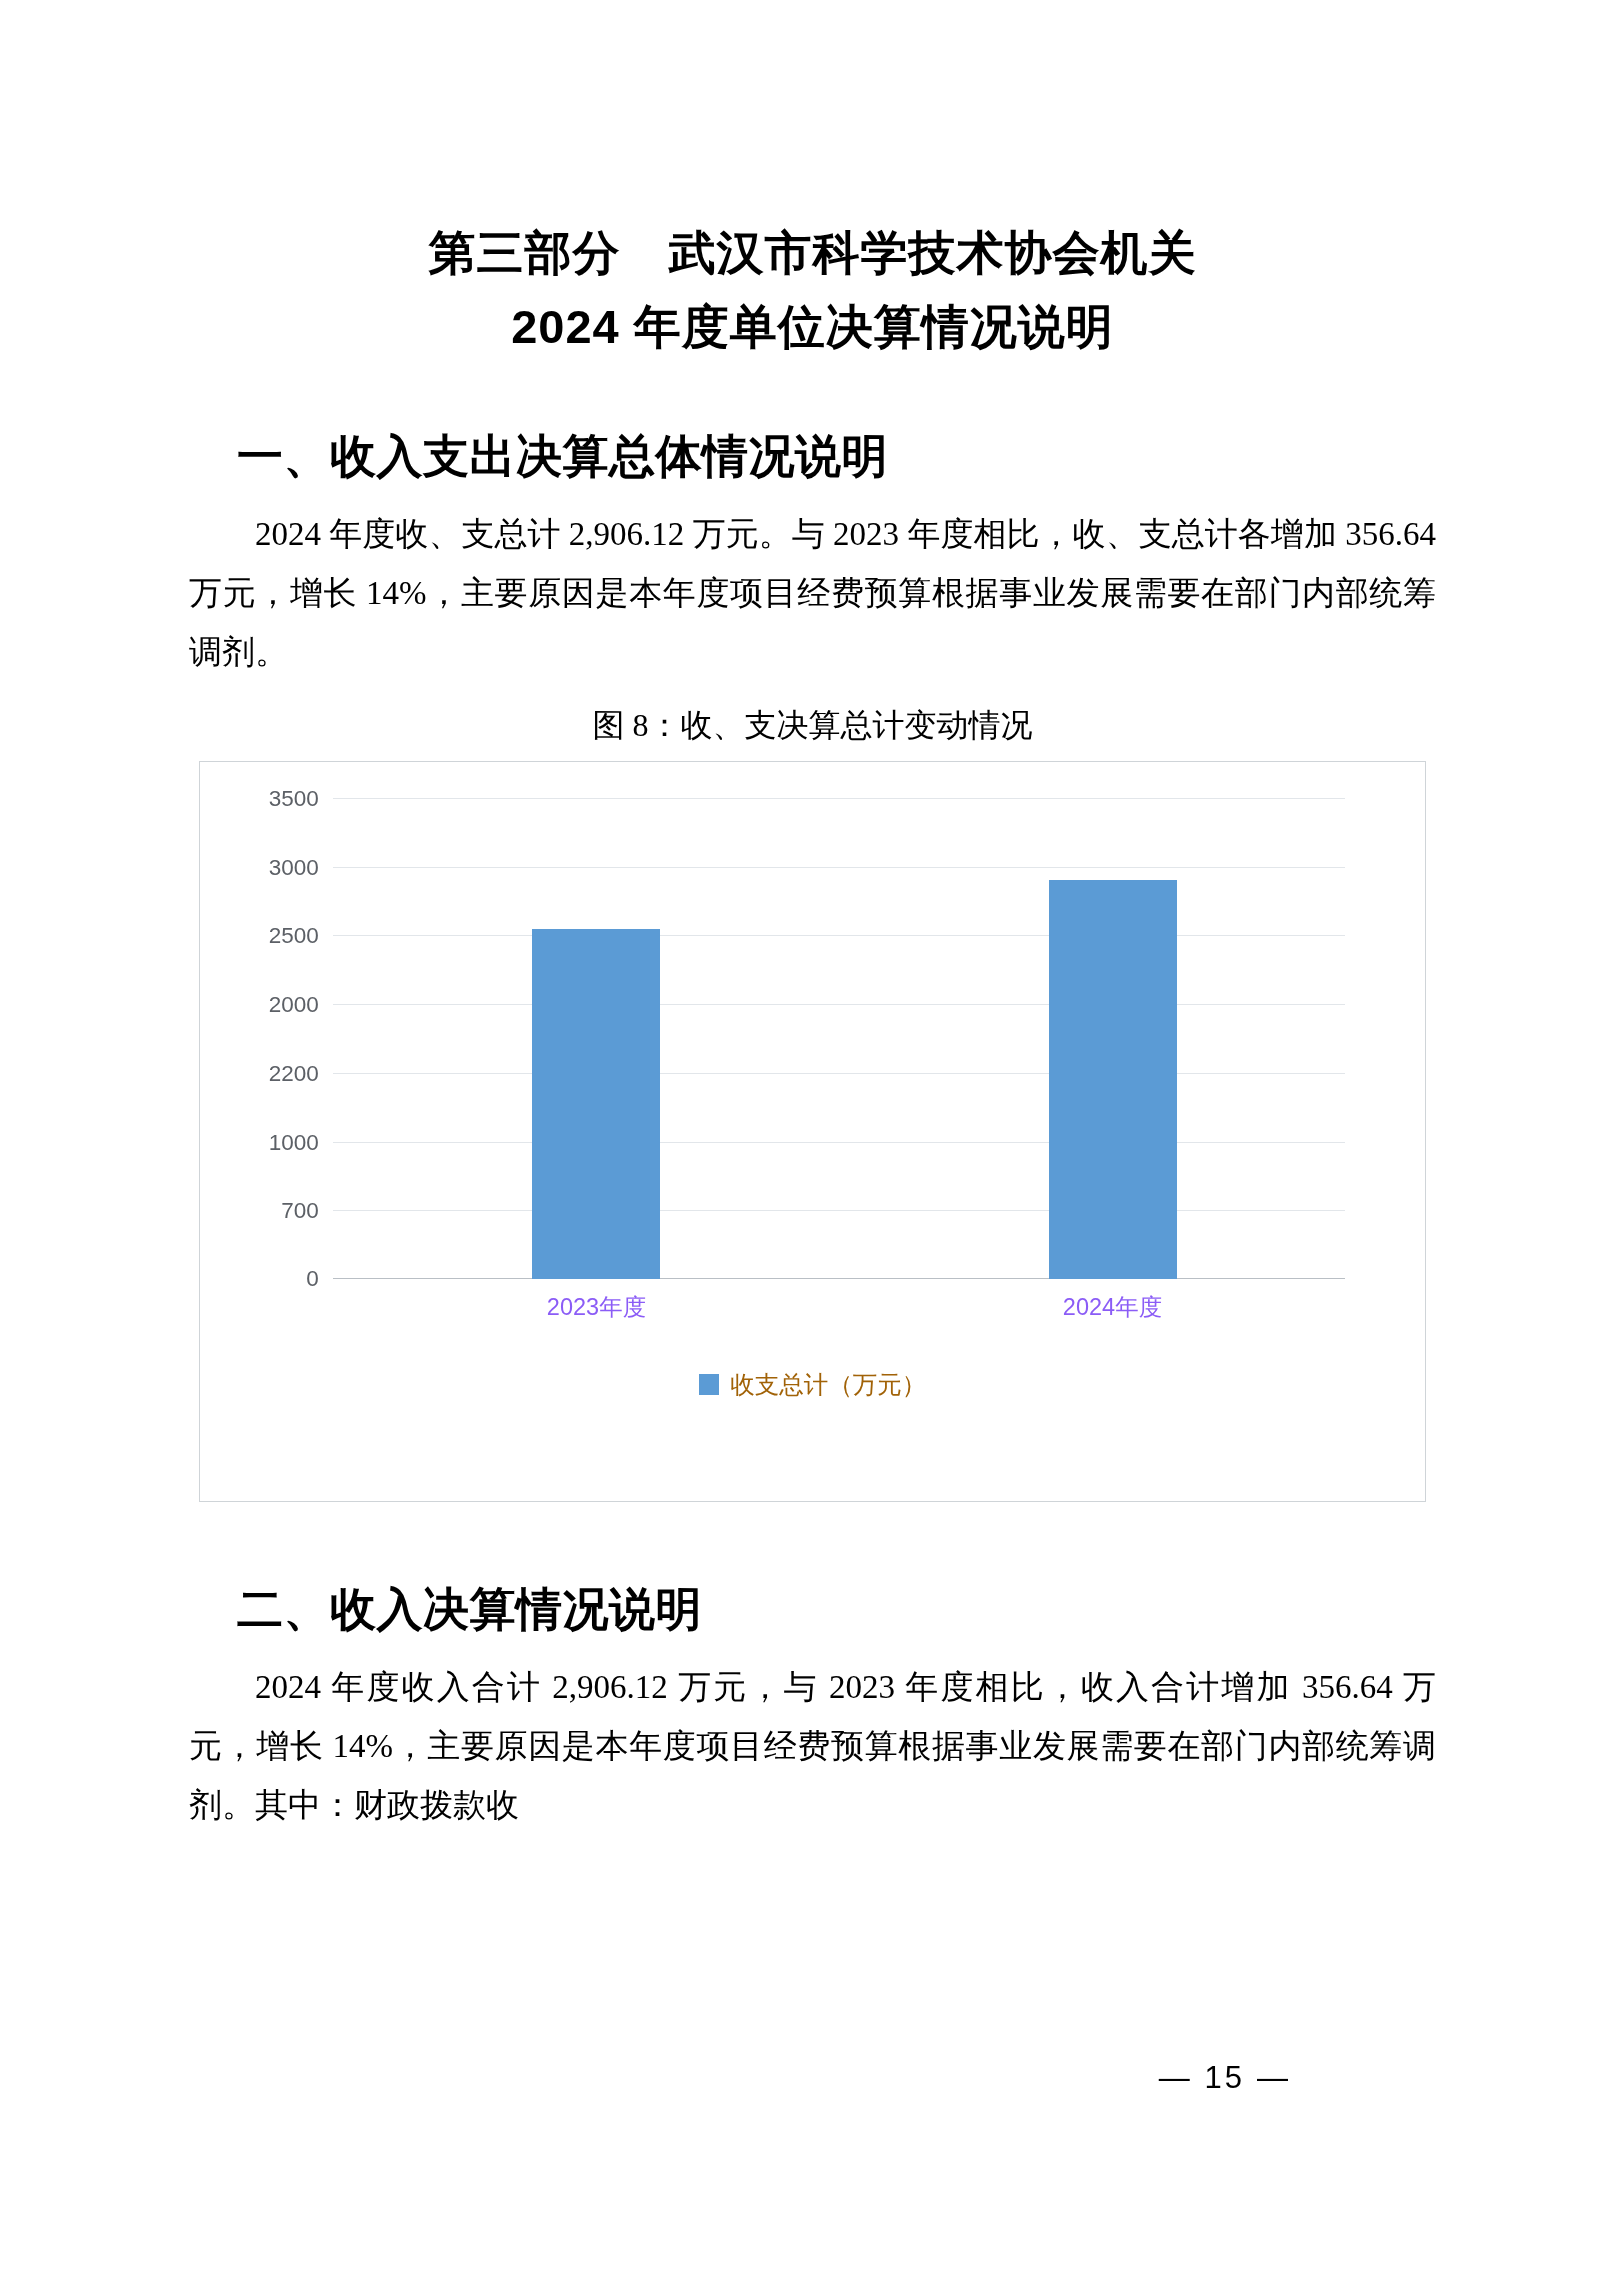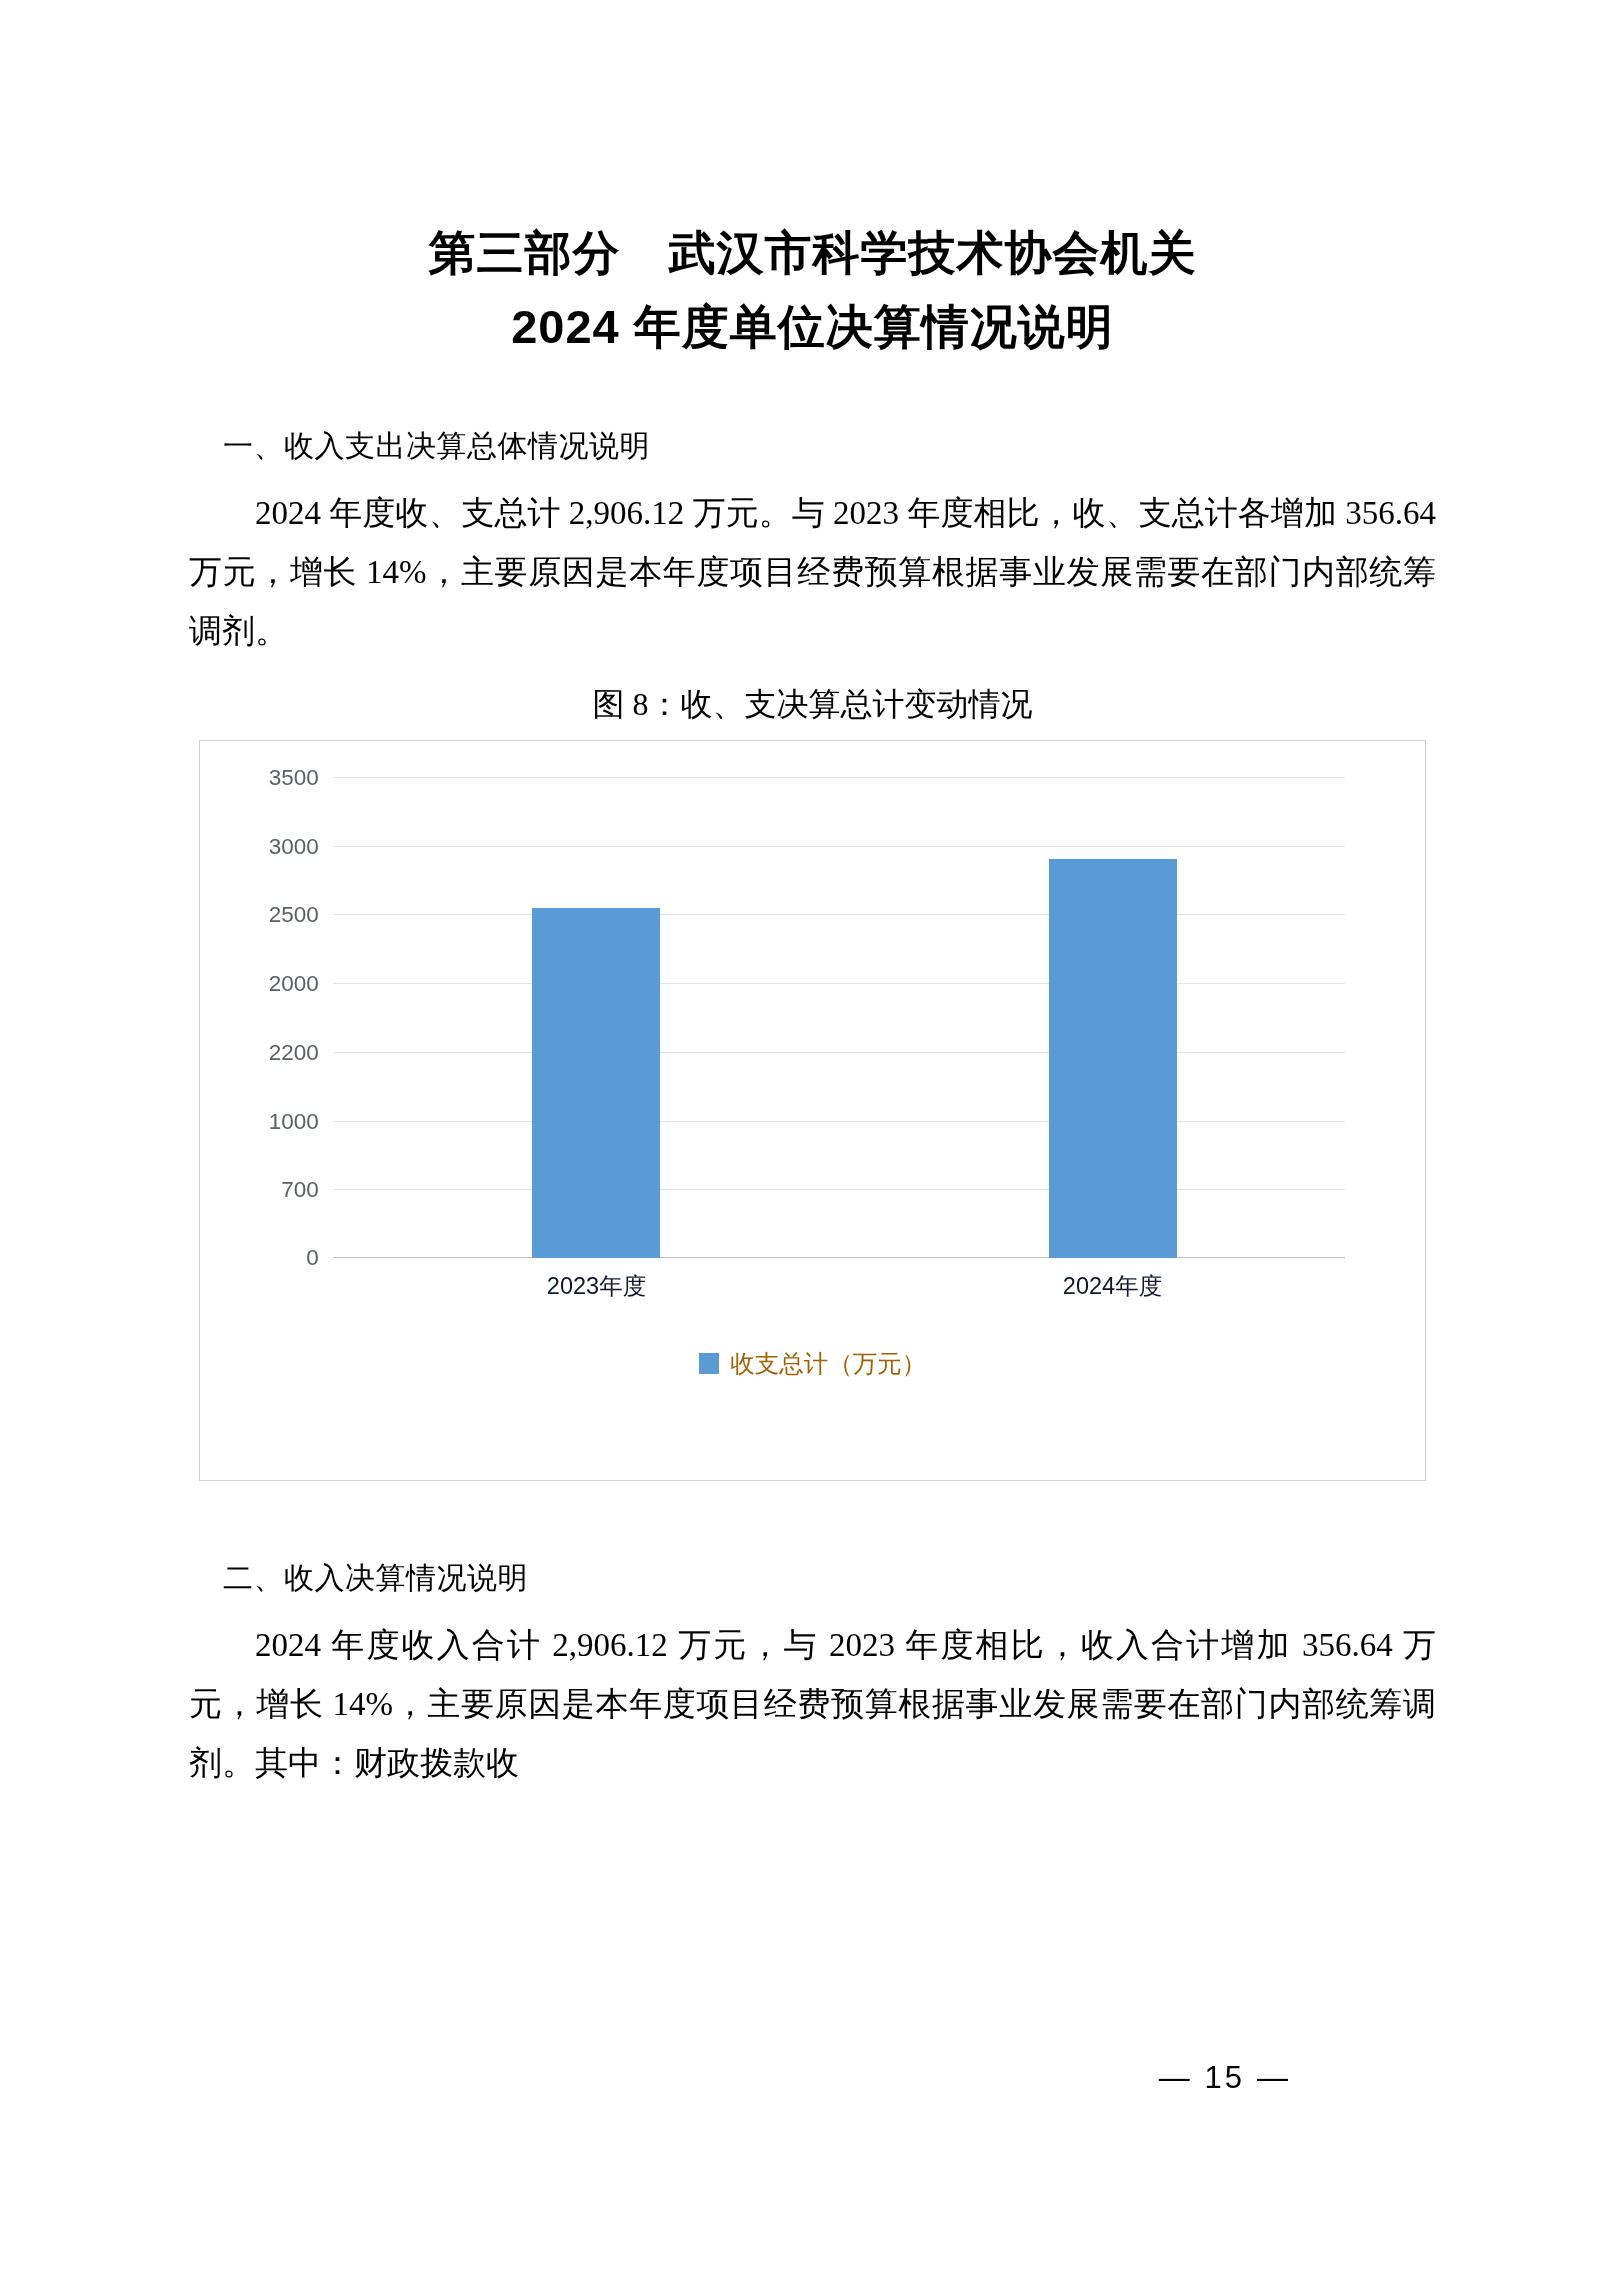--- a/index.html
+++ b/index.html
@@ -40,24 +40,24 @@
     letter-spacing: 1px;
     color: #000;
     margin: 0;
   }
   .doc-title .line1 { display: block; }
   .doc-title .line2 { display: block; margin-top: 7.2px; }
 
   
   .section-heading {
     font-family: "Liberation Sans", "DejaVu Sans", sans-serif;
-    font-weight: normal;
-    font-size: 30px;
+    font-weight: bold;
+    font-size: 46px;
     letter-spacing: 0.5px;
-    margin: 0;
+    margin: 14px;
     padding-left: 34px;
   }
   .h1-gap-top { margin-top: 65px; }
   .h2-gap-top { margin-top: 77px; }
 
   
   .para {
     font-size: 33px;
     line-height: 1.78;
     text-align: justify;
@@ -126,21 +126,21 @@
     background: #5b9bd5;
     width: 128px;
   }
   .bar.b1 { left: 199px; }
   .bar.b2 { left: 716px; }
   .xlabel {
     position: absolute;
     top: 529px;
     font-family: "Liberation Sans", sans-serif;
     font-size: 23.5px;
-    color: #0f172a;
+    color: #8b5cf6;
     text-align: center;
     width: 215px;
   }
   .xlabel.x1 { left: 289px; }
   .xlabel.x2 { left: 805px; }
   .legend {
     position: absolute;
     left: 0;
     right: 0;
     top: 606px;

